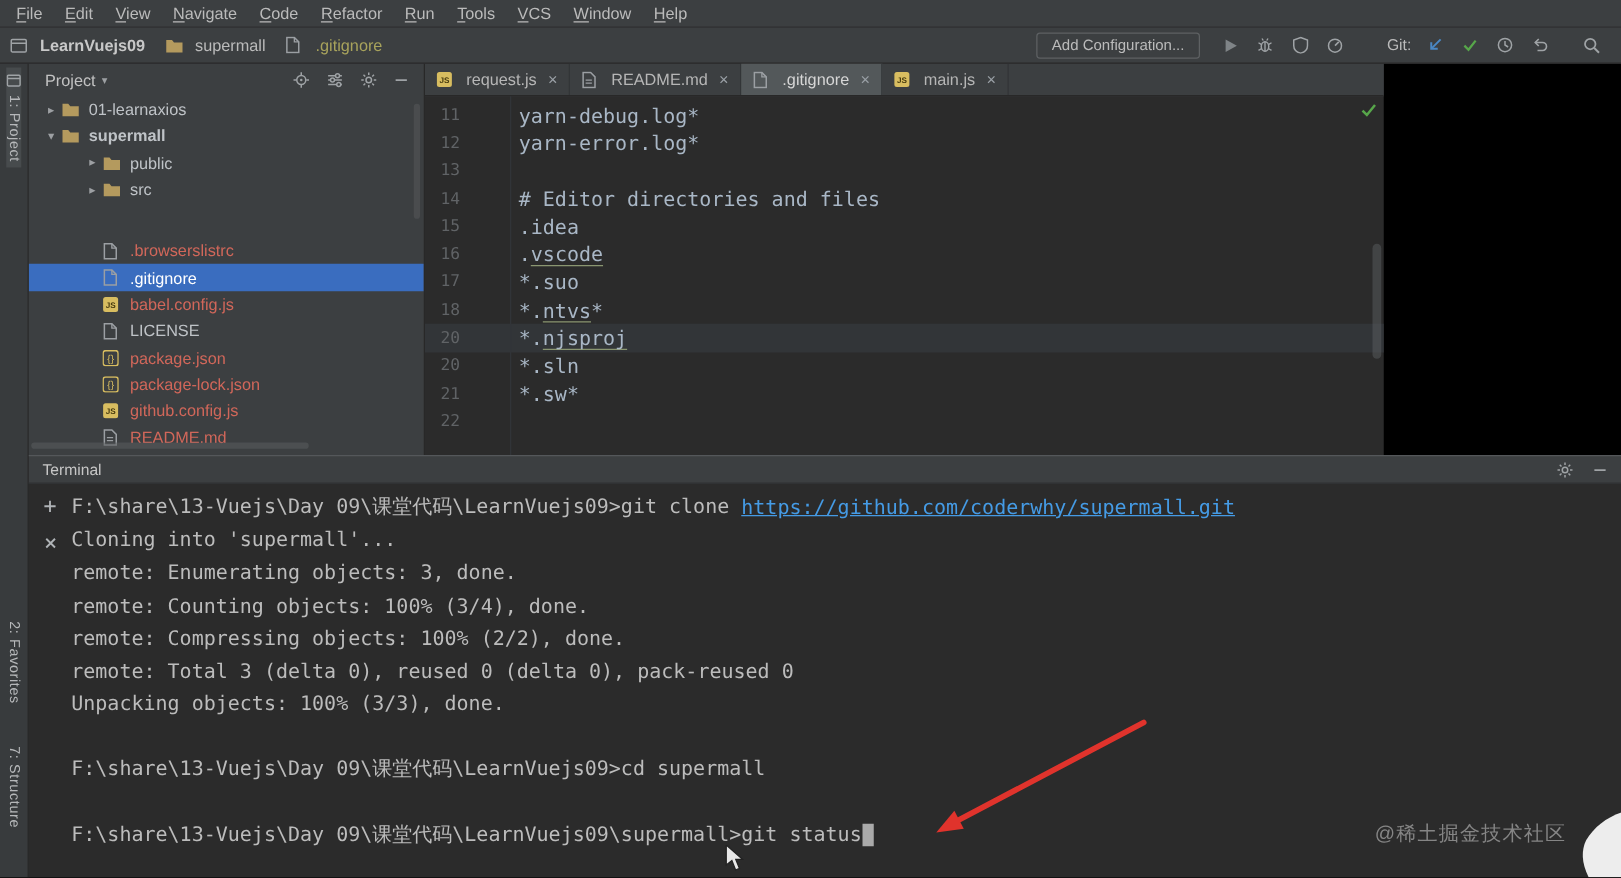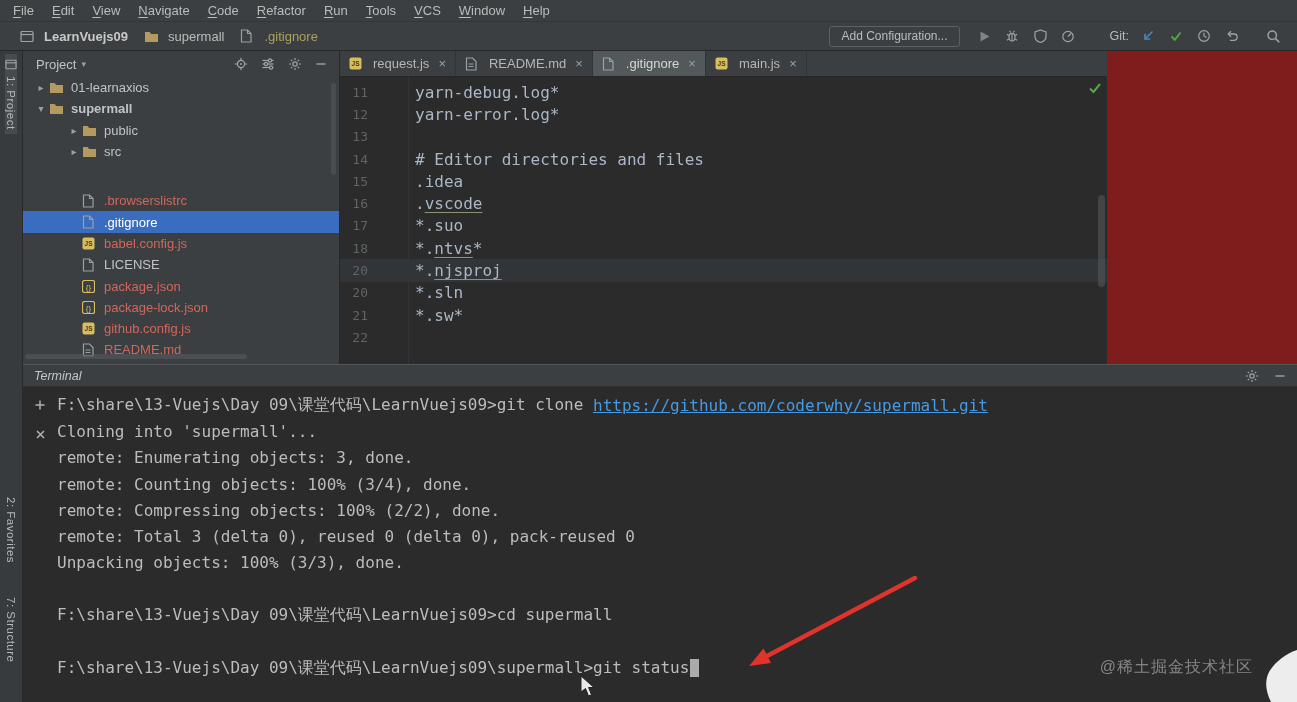--- a/index.html
+++ b/index.html
@@ -1,31 +1,31 @@
 <!DOCTYPE html>
 <html><head>
 <meta charset="utf-8">
 <style>
   html,body{margin:0;padding:0;background:#1a1a1a;}
-  .app{position:relative;width:1297px;height:702px;background:#7f1d1d;overflow:hidden;
+  .app{position:relative;width:1297px;height:702px;background:#000000;overflow:hidden;
        font-family:"Liberation Sans",sans-serif;color:#bbbbbb;font-size:13px;
        --selection:#3a6dbf;--unversioned:#d1675a;--link:#459be5;--editor-text:#a9b7c6;
        --terminal-text:#bcbcbc;--green:#57a64a;--arrow:#e0332c;}
   .app *{box-sizing:border-box;}
 
   
   .menubar{position:absolute;left:0;top:0;right:0;height:22px;background:#3c3f41;
            border-bottom:1px solid #333536;display:flex;align-items:center;padding-left:4px;}
   .menu-item{padding:2px 9px;cursor:default;white-space:nowrap;}
   .mn{text-decoration:underline;text-underline-offset:2px;}
 
   
   .toolbar{position:absolute;left:0;top:22px;right:0;height:29px;background:#3c3f41;
            border-bottom:1px solid #282828;display:flex;align-items:center;}
-  .navbar{display:flex;align-items:center;gap:16px;padding-left:20px;}
+  .navbar{display:flex;align-items:center;gap:16px;padding-left:8px;}
   .crumb{display:flex;align-items:center;gap:6px;}
   .crumb:first-child .crumb-label{font-weight:bold;color:#c8c8c8;}
   .crumb.ignored .crumb-label{color:#a8a35c;}
   .toolbar-right{margin-left:auto;display:flex;align-items:center;gap:9px;padding-right:14px;}
   .add-config{background:transparent;border:1px solid #5e6163;color:#bbb;border-radius:3px;
               font-size:12px;padding:2px 11px;height:21px;font-family:inherit;margin-right:6px;}
   .tbicon{width:19px;height:19px;display:flex;align-items:center;justify-content:center;}
   .git-label{font-size:12.5px;margin-left:23px;color:#bbb;}
   .search-gap{margin-left:14px;}
 
@@ -73,21 +73,21 @@
   .ecode{color:var(--editor-text);white-space:pre;padding-left:7px;}
   .spell{text-decoration:underline;text-decoration-color:#8a9671;text-underline-offset:3px;}
   .gutter-sep{position:absolute;left:68px;top:26px;bottom:0;width:1px;background:#313438;}
   .editor-check{position:absolute;right:5px;top:31px;}
   .editor-scroll{position:absolute;right:2px;top:144px;width:7px;height:92px;background:#5a5d5f;
                  opacity:.5;border-radius:4px;}
 
   
   .terminal{position:absolute;left:23px;top:364px;width:1274px;height:338px;background:#2b2b2b;}
   .term-header{height:23px;background:#3c3f41;border-top:1px solid #54575a;border-bottom:1px solid #2f3133;
-               display:flex;align-items:center;padding:0 11px;font-size:12.5px;color:#c6c6c6;font-style:italic;}
+               display:flex;align-items:center;padding:0 11px;font-size:12.5px;color:#c6c6c6;}
   .term-header-icons{margin-left:auto;display:flex;gap:15px;align-items:center;}
   .term-body{position:relative;padding:5px 0 0 34px;font-family:"DejaVu Sans Mono","Liberation Mono",monospace;
              font-size:16px;color:var(--terminal-text);}
   .term-toolbar{position:absolute;left:5px;top:9px;width:24px;display:flex;flex-direction:column;gap:10px;align-items:center;}
   .tline{height:26.3px;display:flex;align-items:center;white-space:pre;}
   .tlink{color:var(--link);text-decoration:underline;}
   .block-cursor{display:inline-block;width:9px;height:18px;background:#aaaaaa;margin-left:1px;}
 
   
   .arrow-overlay{position:absolute;left:735px;top:568px;pointer-events:none;}

